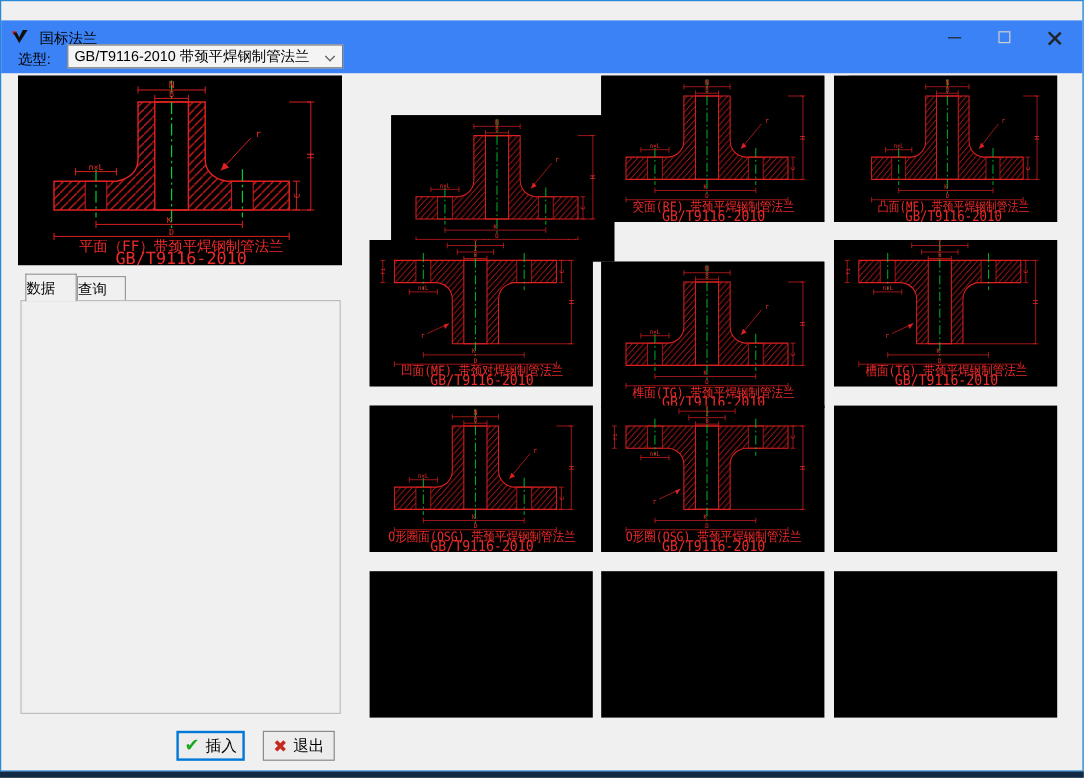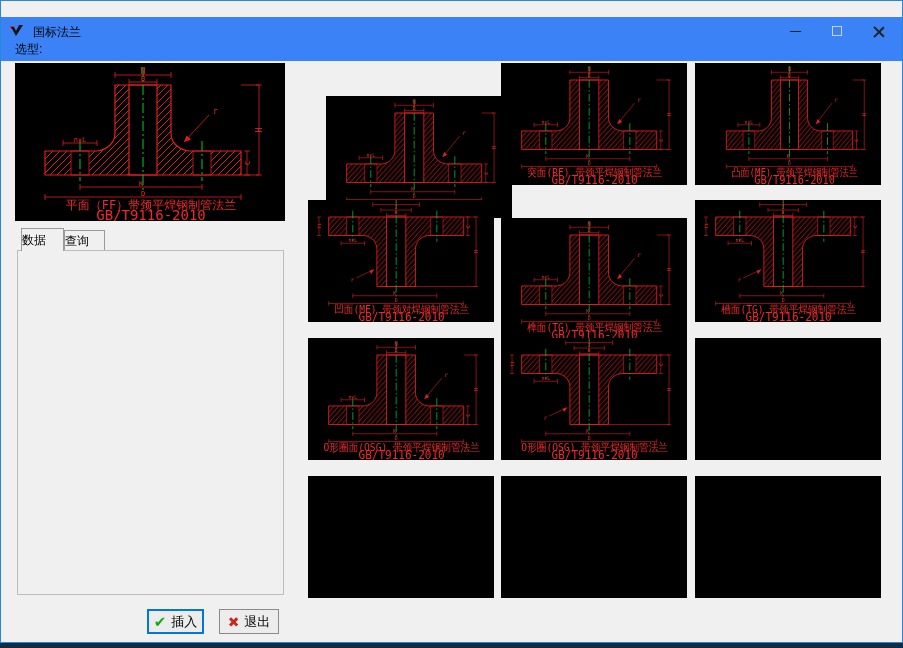--- a/index.html
+++ b/index.html
@@ -91,20 +91,24 @@
       </div>
     <div class="winbtn" id="btn-max">
         <span></span>
       </div>
     <div class="winbtn" id="btn-close">
         <div class="xicon"></div>
       </div>
   </div>
 
   <span id="sel-label">选型:</span>
+  <div id="combo">
+    <span>GB/T9116-2010 带颈平焊钢制管法兰</span>
+    <span class="chev down"></span>
+  </div>
 
   <div id="preview">
       <svg viewBox="0 0 270 158" preserveAspectRatio="none" xmlns="http://www.w3.org/2000/svg">
     <defs>
           <pattern id="hpp" patternUnits="userSpaceOnUse" width="7" height="7">
       <path d="M0,7 L7,0" stroke="#e02020" stroke-width="1"></path>
           </pattern>
         </defs>
     <rect width="270" height="158" fill="#000"></rect>
     <path d="M30,88 L82,88 C95,86 100,78 100,70 L100,22 L156,22 L156,70 C156,78 161,86 174,88 L226,88 L226,112 L30,112 Z M114,22 L142,22 L142,112 L114,112 Z M56,88 L74,88 L74,112 L56,112 Z M178,88 L196,88 L196,112 L178,112 Z" fill="url(#hpp)" fill-rule="evenodd"></path>

